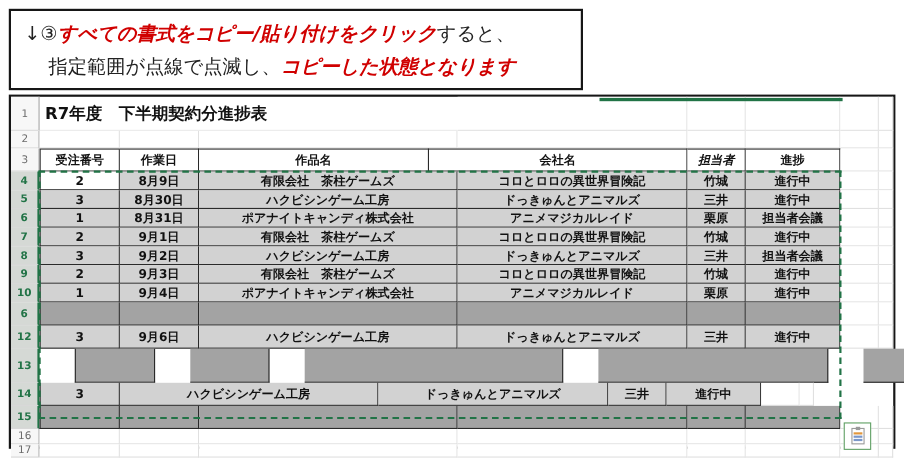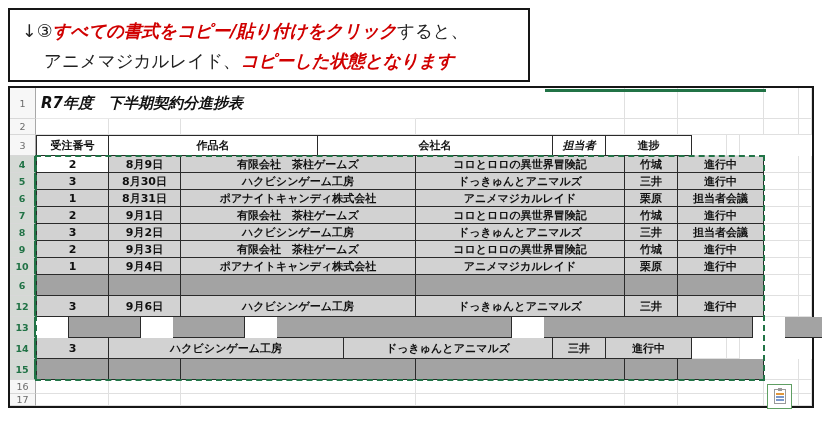--- a/index.html
+++ b/index.html
@@ -54,49 +54,50 @@
   .clip .b2{height:2px;background:#7a97c9;}
   .clip .b3{height:2px;background:#7a97c9;}
 </style>
 </head>
 <body>
 
 <div class="page">
 
   <div class="callout">
     <div class="ln"><span>↓③</span><span class="red">すべての書式をコピー/貼り付けをクリック</span><span>すると、</span></div>
-    <div class="ln ln2"><span>アニメマジカルレイド、</span><span class="red">コピーした状態となります</span></div>
+    <div class="ln ln2"><span>指定範囲が点線で点滅し、</span><span class="red">コピーした状態となります</span></div>
   </div>
 
   <div class="sheet">
     <div class="col-line"></div>
     <div class="grid" id="grid">
         <div class="row" style="height: 31px;">
           <div class="cell rh" style="width: 26px;">1</div>
-          <div class="cell title-cell" style="width: 380px; font-style: italic;">R7年度　下半期契約分進捗表</div>
+          <div class="cell title-cell" style="width: 380px;">R7年度　下半期契約分進捗表</div>
           <div class="cell fc" style="width: 209px;"></div>
           <div class="cell fc" style="width: 53px;"></div>
           <div class="cell fc" style="width: 86px;"></div>
           <div class="cell fc" style="width: 35px;"></div>
           <div class="cell fc" style="width: 13px;"></div>
         </div>
         <div class="row" style="height: 16px;">
           <div class="cell rh" style="width: 26px;">2</div>
           <div class="cell fc" style="width: 73px;"></div>
           <div class="cell fc" style="width: 72px;"></div>
           <div class="cell fc" style="width: 235px;"></div>
           <div class="cell fc" style="width: 209px;"></div>
           <div class="cell fc" style="width: 53px;"></div>
           <div class="cell fc" style="width: 86px;"></div>
           <div class="cell fc" style="width: 35px;"></div>
           <div class="cell fc" style="width: 13px;"></div>
         </div>
         <div class="row" style="height: 21px;">
           <div class="cell rh" style="width: 26px;">3</div>
           <div class="cell th first" style="width: 73px;">受注番号</div>
+          <div class="cell th" style="width: 72px;">作業日</div>
           <div class="cell th" style="width: 209px;">作品名</div>
           <div class="cell th" style="width: 235px;">会社名</div>
           <div class="cell th" style="width: 53px; font-style: italic;">担当者</div>
           <div class="cell th" style="width: 86px;">進捗</div>
           <div class="cell fc" style="width: 35px;"></div>
           <div class="cell fc" style="width: 13px;"></div>
         </div>
         <div class="row" style="height: 17px;">
           <div class="cell rh sel" style="width: 26px;">4</div>
           <div class="cell td fill-active first" style="width: 73px;">2</div>
@@ -189,21 +190,21 @@
           <div class="cell rh sel" style="width: 26px;">12</div>
           <div class="cell td fill-data first" style="width: 73px;">3</div>
           <div class="cell td fill-data" style="width: 72px;">9月6日</div>
           <div class="cell td fill-data" style="width: 235px;">ハクビシンゲーム工房</div>
           <div class="cell td fill-data" style="width: 209px;">ドっきゅんとアニマルズ</div>
           <div class="cell td fill-data" style="width: 53px;">三井</div>
           <div class="cell td fill-data" style="width: 86px;">進行中</div>
           <div class="cell fc" style="width: 35px;"></div>
           <div class="cell fc" style="width: 13px;"></div>
         </div>
-        <div class="row" style="height: 21px; gap: 32px;">
+        <div class="row" style="height: 31px; gap: 32px;">
           <div class="cell rh sel" style="width: 26px;">13</div>
           <div class="cell td fill-sep first" style="width: 73px;"></div>
           <div class="cell td fill-sep" style="width: 72px;"></div>
           <div class="cell td fill-sep" style="width: 235px;"></div>
           <div class="cell td fill-sep" style="width: 209px;"></div>
           <div class="cell td fill-sep" style="width: 53px;"></div>
           <div class="cell td fill-sep" style="width: 86px;"></div>
           <div class="cell fc" style="width: 35px;"></div>
           <div class="cell fc" style="width: 13px;"></div>
         </div>

